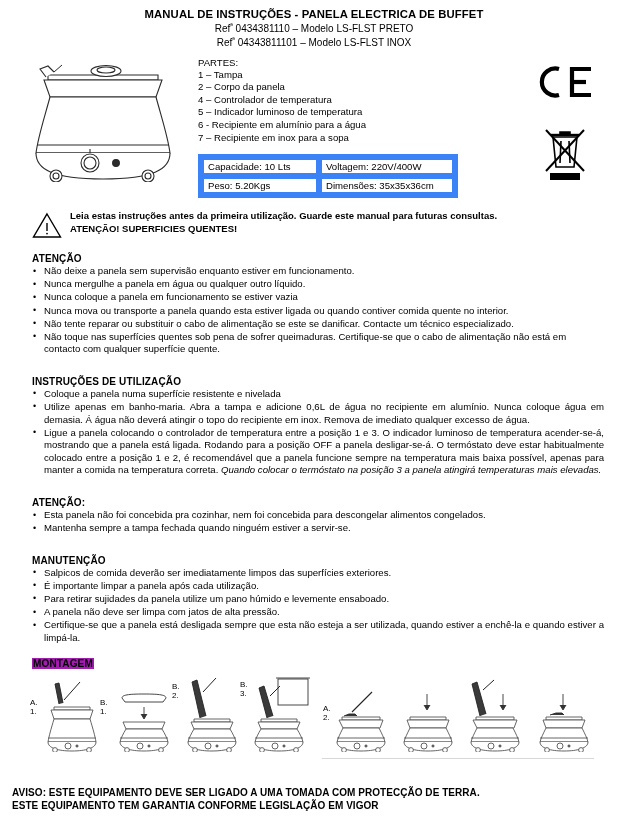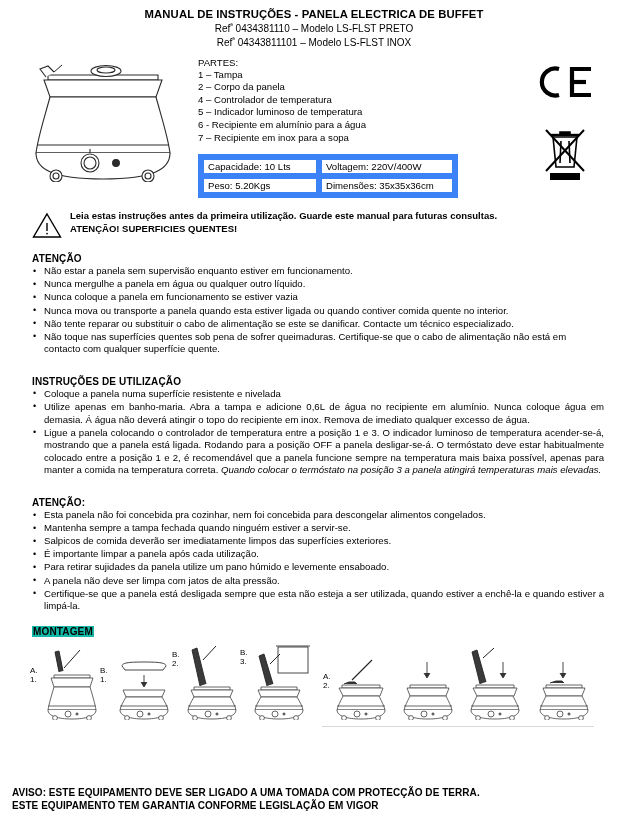--- a/index.html
+++ b/index.html
@@ -82,21 +82,21 @@
     padding: 0 24px 0 32px;
     margin-top: 10px;
   }
   h2.sec {
     font-size: 10px;
     font-weight: bold;
     margin: 0 0 1px 0;
     letter-spacing: 0.15px;
   }
   h2.sec.spaced { margin-top: 20px; }
-  h2.sec.hl { background: #14b8a6; display: inline-block; padding: 0 1px; }
+  h2.sec.hl { background: #a21caf; display: inline-block; padding: 0 1px; }
 
   ul.bl {
     list-style: none;
     margin: 0;
     padding: 0;
   }
   ul.bl li {
     position: relative;
     padding-left: 12px;
     font-size: 9.6px;
@@ -262,21 +262,21 @@
       <div>Leia estas instruções antes da primeira utilização. Guarde este manual para futuras consultas.</div>
       <div>ATENÇÃO! SUPERFICIES QUENTES!</div>
     </div>
   </div>
 
   <div class="body">
 
     
     <h2 class="sec">ATENÇÃO</h2>
     <ul class="bl">
-      <li>Não estar a panela sem supervisão enquanto estiver em funcionamento.</li>
+      <li>Não deixe a panela sem supervisão enquanto estiver em funcionamento.</li>
       <li>Nunca mergulhe a panela em água ou qualquer outro líquido.</li>
       <li>Nunca coloque a panela em funcionamento se estiver vazia</li>
       <li>Nunca mova ou transporte a panela quando esta estiver ligada ou quando contiver comida quente no interior.</li>
       <li>Não tente reparar ou substituir o cabo de alimentação se este se danificar. Contacte um técnico especializado.</li>
       <li>Não toque nas superfícies quentes sob pena de sofrer queimaduras. Certifique-se que o cabo de alimentação não está em contacto com qualquer superfície quente.</li>
     </ul>
 
     
     <h2 class="sec spaced">INSTRUÇÕES DE UTILIZAÇÃO</h2>
     <ul class="bl">
@@ -288,20 +288,21 @@
     </ul>
 
     
     <h2 class="sec spaced">ATENÇÃO:</h2>
     <ul class="bl">
       <li>Esta panela não foi concebida pra cozinhar, nem foi concebida para descongelar alimentos congelados.</li>
       <li>Mantenha sempre a tampa fechada quando ninguém estiver a servir-se.</li>
     </ul>
 
     
+    <h2 class="sec spaced">MANUTENÇÃO</h2>
     <ul class="bl">
       <li>Salpicos de comida deverão ser imediatamente limpos das superfícies exteriores.</li>
       <li>É importante limpar a panela após cada utilização.</li>
       <li>Para retirar sujidades da panela utilize um pano húmido e levemente ensaboado.</li>
       <li>A panela não deve ser limpa com jatos de alta pressão.</li>
       <li class="just">Certifique-se que a panela está desligada sempre que esta não esteja a ser utilizada, quando estiver a enchê-la e quando estiver a limpá-la.</li>
     </ul>
 
     
     <h2 class="sec hl" style="margin-top:13px;">MONTAGEM</h2>

